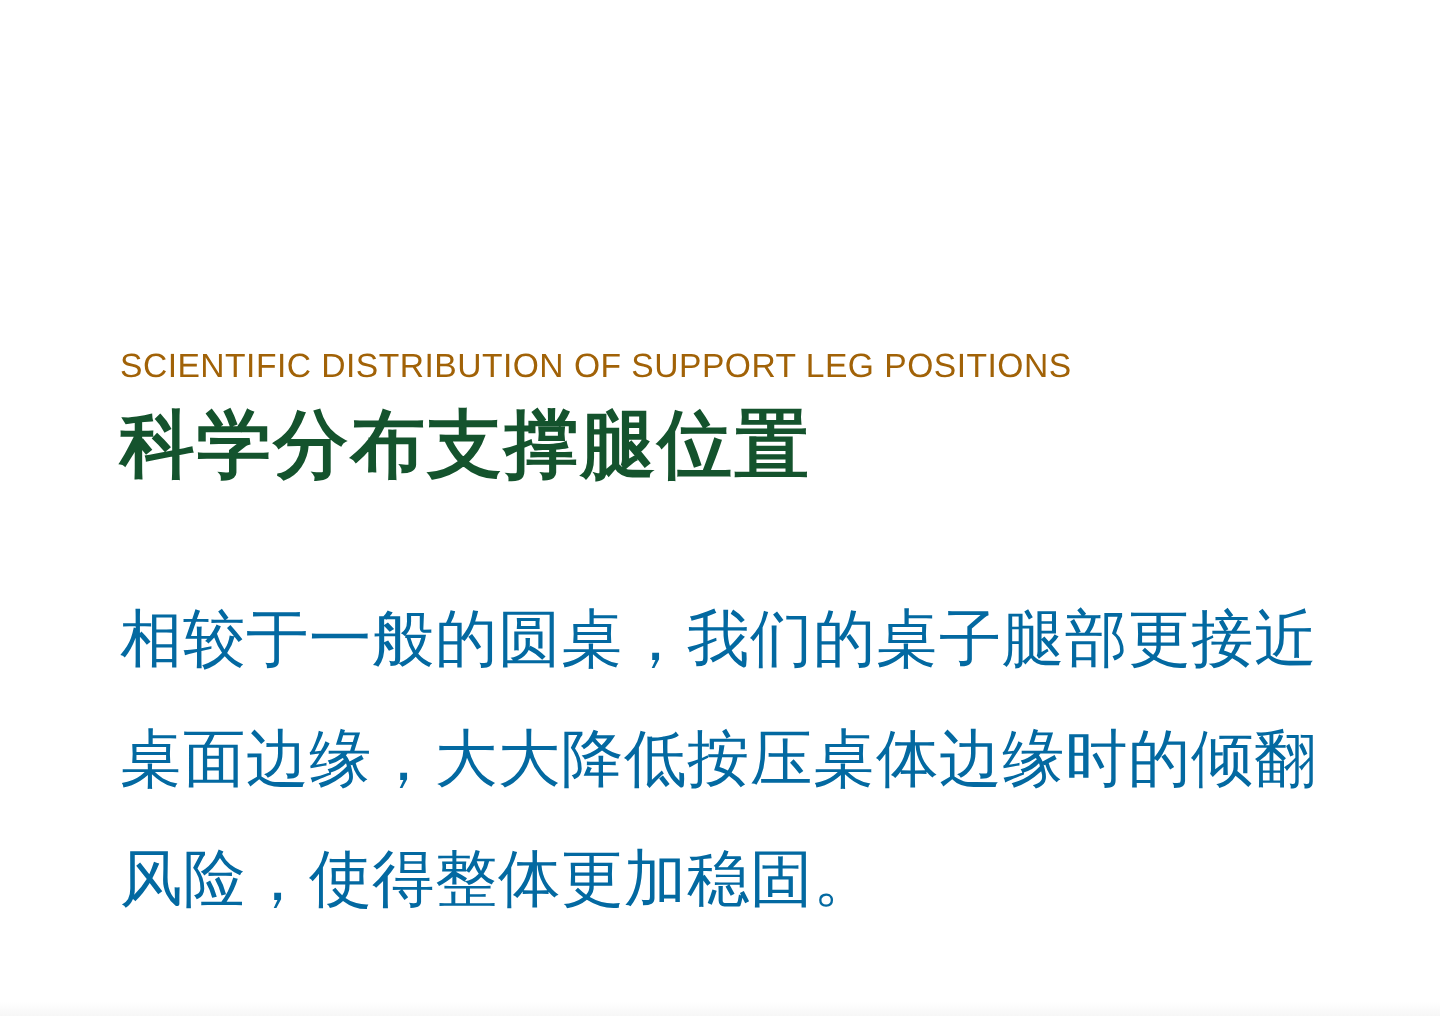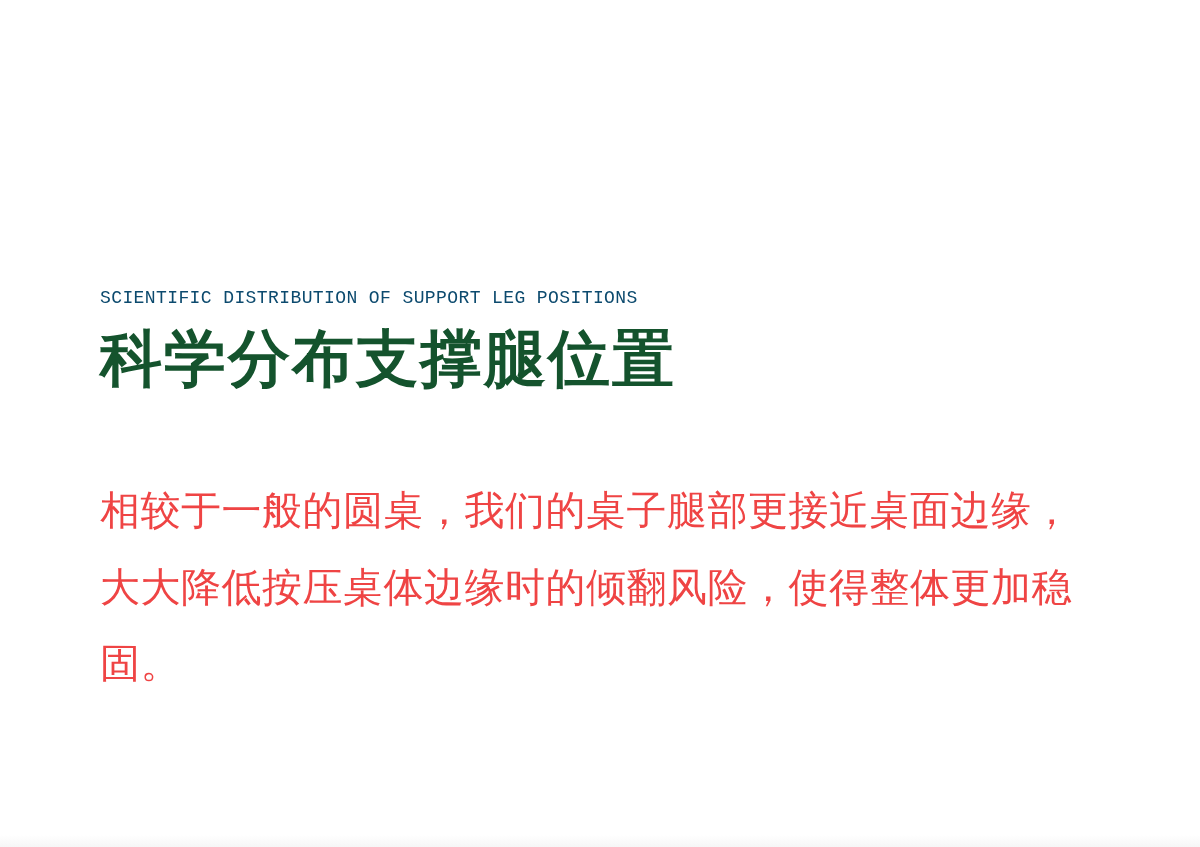--- a/index.html
+++ b/index.html
@@ -20,45 +20,45 @@
     background: #ffffff;
     box-sizing: border-box;
   }
   .content {
     position: absolute;
     left: 100px;
     top: 288px;
     width: 1010px;
   }
   .eyebrow {
-    font-family: Liberation Mono, monospace;
-    font-size: 18px;
+    font-family: Liberation Sans, sans-serif;
+    font-size: 28px;
     font-weight: 400;
     letter-spacing: 0.4px;
-    color: #0c4a6e;
+    color: #a16207;
     line-height: 1.2;
     white-space: nowrap;
   }
   .headline {
     margin-top: 13px;
     font-family: "DejaVu Sans", "Liberation Sans", sans-serif;
     font-size: 62px;
     font-weight: 700;
     letter-spacing: 2px;
     color: #14532d;
     line-height: 1.15;
     white-space: nowrap;
   }
   .body-copy {
     margin-top: 78px;
     width: 1000px;
     font-family: "DejaVu Sans", "Liberation Sans", sans-serif;
-    font-size: 40px;
+    font-size: 52px;
     font-weight: 400;
-    color: #ef4444;
+    color: #0369a1;
     line-height: 1.92;
     letter-spacing: 0.5px;
     text-align: left;
   }
   .bottom-fade {
     position: absolute;
     left: 0;
     bottom: 0;
     width: 1200px;
     height: 12px;

